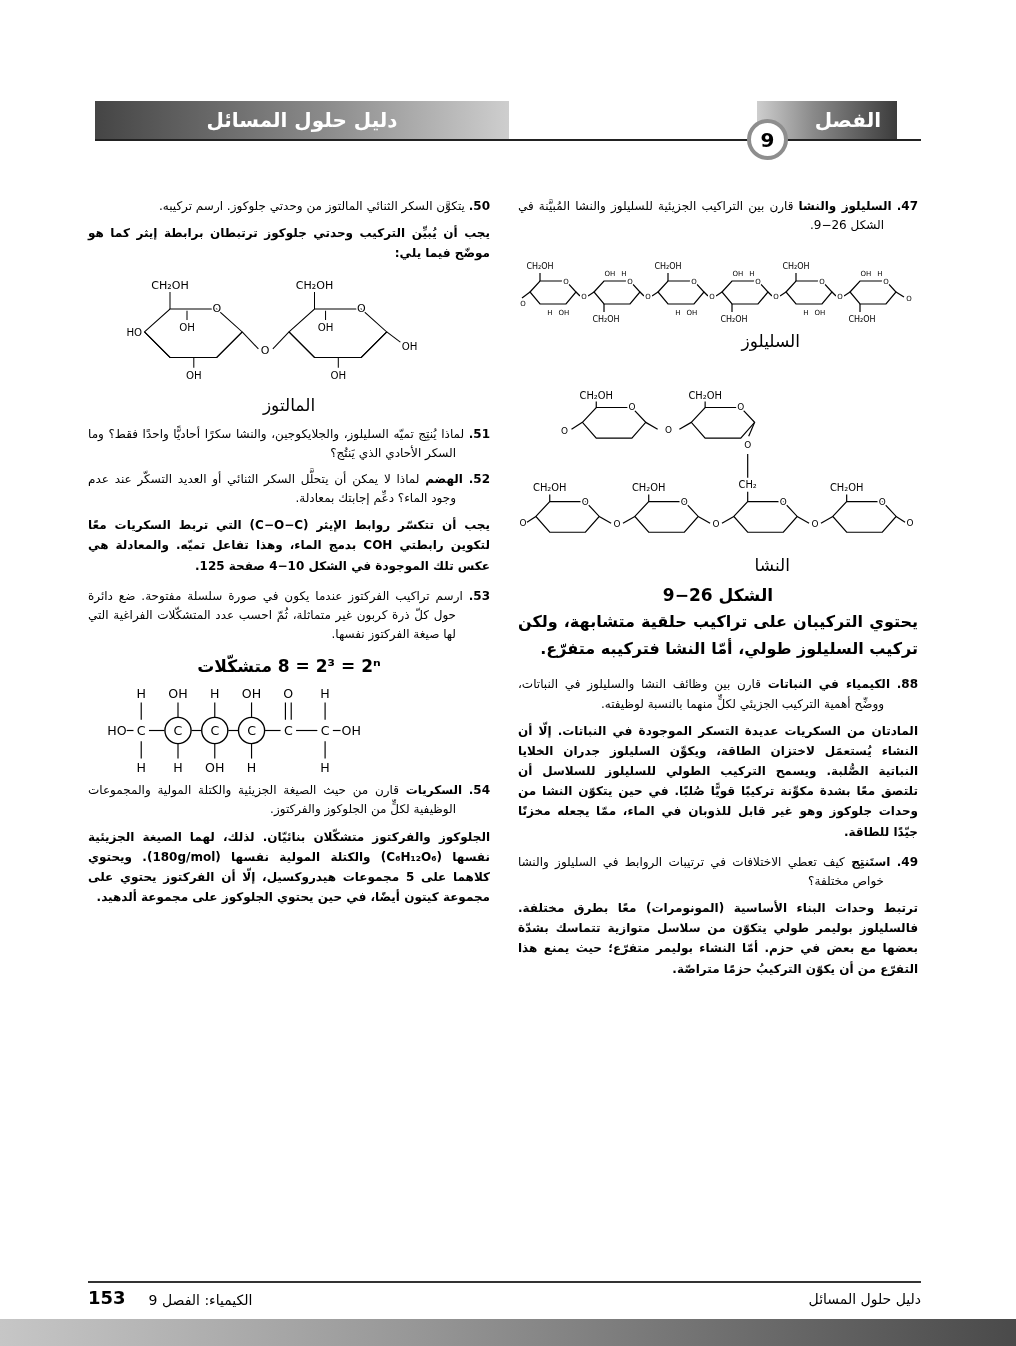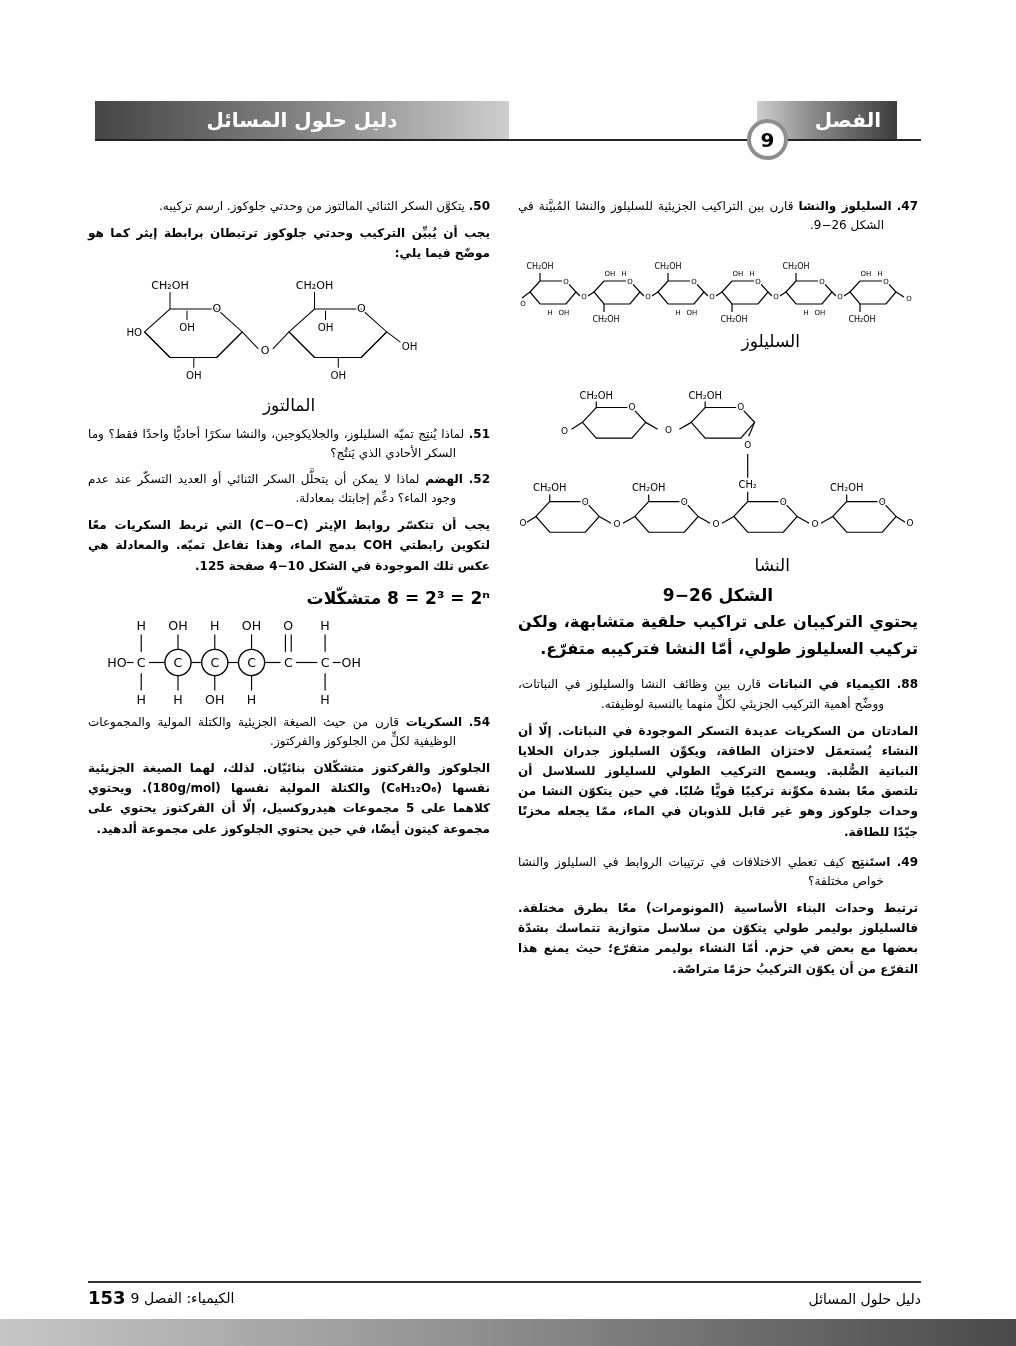--- a/index.html
+++ b/index.html
@@ -24,34 +24,34 @@
 .fig{margin:2px 0 0}
 .fig svg{display:block}
 .svg-center{margin:0 auto}
 .fig-ltr{direction:ltr}
 .fig-caption{font-weight:normal;font-size:17px;margin:1px 0 10px}
 .cap-right{text-align:right;padding-right:118px}
 .cap-right2{text-align:right;padding-right:128px}
 .cap-center{text-align:center}
 .fig-title{font-weight:bold;font-size:17px;text-align:center;margin:8px 0 4px}
 .fig-note{font-weight:bold;font-size:16px;line-height:1.66;text-align:justify;margin-bottom:13px}
-.formula-line{font-weight:bold;font-size:17px;text-align:right;direction:rtl;margin:12px 0 4px}
+.formula-line{font-weight:bold;font-size:17px;text-align:center;direction:rtl;margin:12px 0 4px}
 .math{direction:ltr;unicode-bidi:isolate}
 
 
 .chem-svg text{font-family:"DejaVu Sans",sans-serif;text-anchor:middle;fill:#000}
 .chem-svg line,.chem-svg polygon,.chem-svg path{stroke:#000;stroke-width:1.2;fill:none}
 .chem-svg circle{stroke:#000;stroke-width:1.4;fill:none}
 .bold-edge{stroke-width:4}
 .halo{paint-order:stroke;stroke:#fff;stroke-width:3.5px}
 .t7{font-size:7px}.t8{font-size:8px}.t9{font-size:9px}.t10{font-size:10px}.t12{font-size:12px}.t13{font-size:13px}
 
 
 .footer-rule{position:absolute;left:88px;top:1281px;width:833px;height:2px;background:#333}
-.footer-left{position:absolute;left:88px;top:1287px;display:flex;align-items:center;gap:5px}
+.footer-left{position:absolute;left:88px;top:1287px;display:flex;align-items:flex-end;gap:23px}
 .page-number{font-size:18px;font-weight:bold}
 .course-label{font-size:14px;direction:rtl}
 .footer-right{position:absolute;right:95px;top:1291px;font-size:14px;direction:rtl}
 .bottom-bar{position:absolute;left:0;top:1319px;width:1016px;height:27px;background:linear-gradient(90deg,#c6c6c6,#989898 40%,#4a4a4a)}
 </style>
 </head>
 <body>
 
 <div class="banner banner-solutions">
   <span>دليل حلول المسائل</span>
@@ -258,20 +258,24 @@
     <span>لماذا يُنتِج تميّه السليلوز، والجلايكوجين، والنشا سكرًا أحاديًّا واحدًا فقط؟ وما السكر الأحادي الذي يَنتُج؟</span>
   </div>
 
   <div class="question">
     <span class="qnum">52.</span>
     <span class="qtopic">الهضم</span>
     <span>لماذا لا يمكن أن يتحلَّل السكر الثنائي أو العديد التسكّر عند عدم وجود الماء؟ دعِّم إجابتك بمعادلة.</span>
   </div>
   <div class="answer">يجب أن تتكسّر روابط الإيثر (C−O−C) التي تربط السكريات معًا لتكوين رابطتي COH بدمج الماء، وهذا تفاعل تميّه. والمعادلة هي عكس تلك الموجودة في الشكل 10−4 صفحة 125.</div>
 
+  <div class="question">
+    <span class="qnum">53.</span>
+    <span>ارسم تراكيب الفركتوز عندما يكون في صورة سلسلة مفتوحة. ضع دائرة حول كلّ ذرة كربون غير متماثلة، ثُمّ احسب عدد المتشكّلات الفراغية التي لها صيغة الفركتوز نفسها.</span>
+  </div>
 
   <div class="formula-line">
     <span class="math">2ⁿ</span>
     <span class="math">=</span>
     <span class="math">2³</span>
     <span class="math">=</span>
     <span class="math">8</span>
     <span>متشكّلات</span>
   </div>
 

